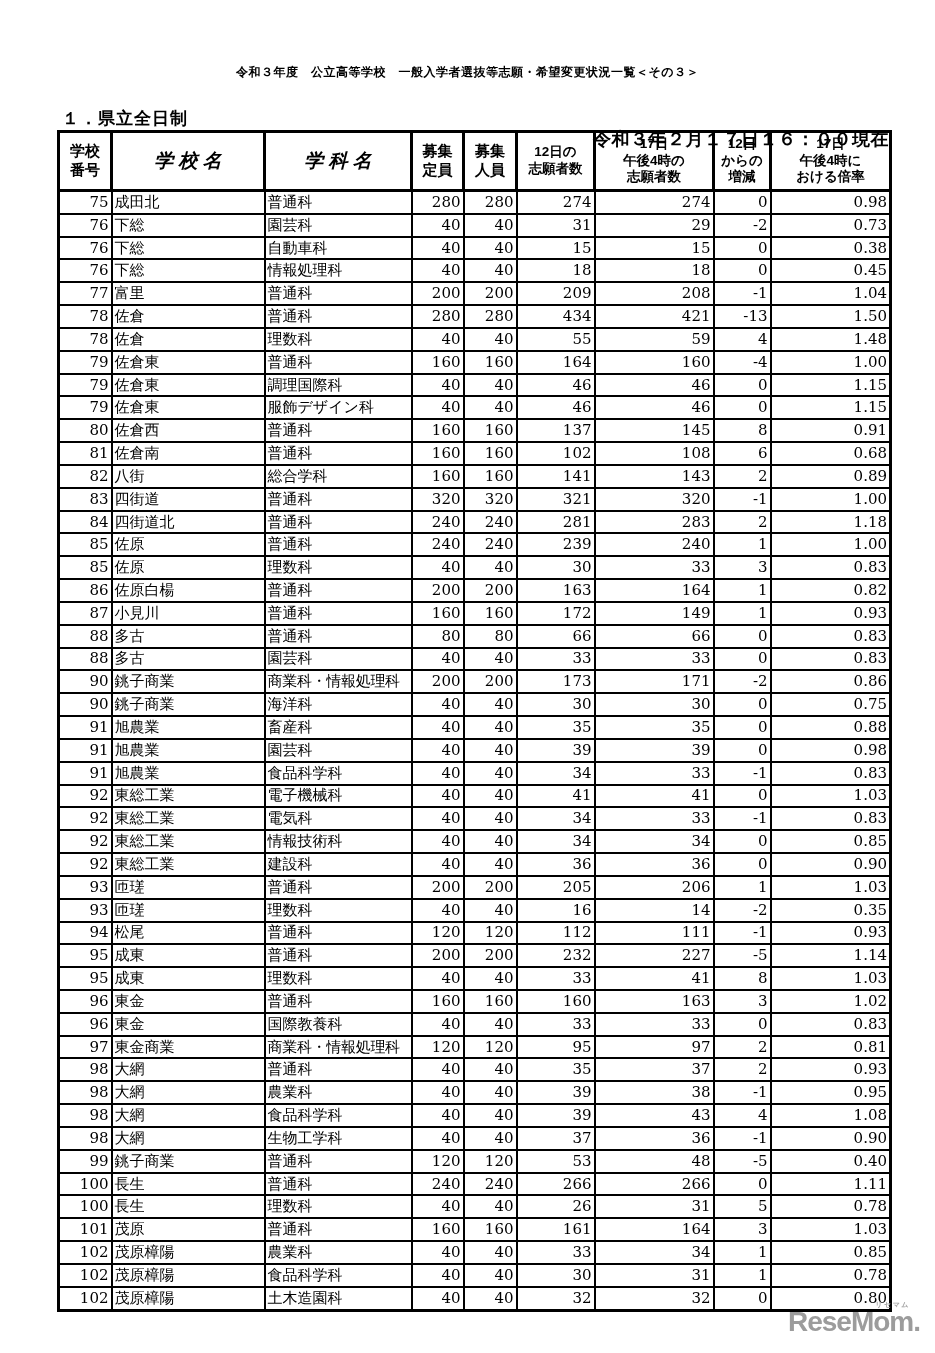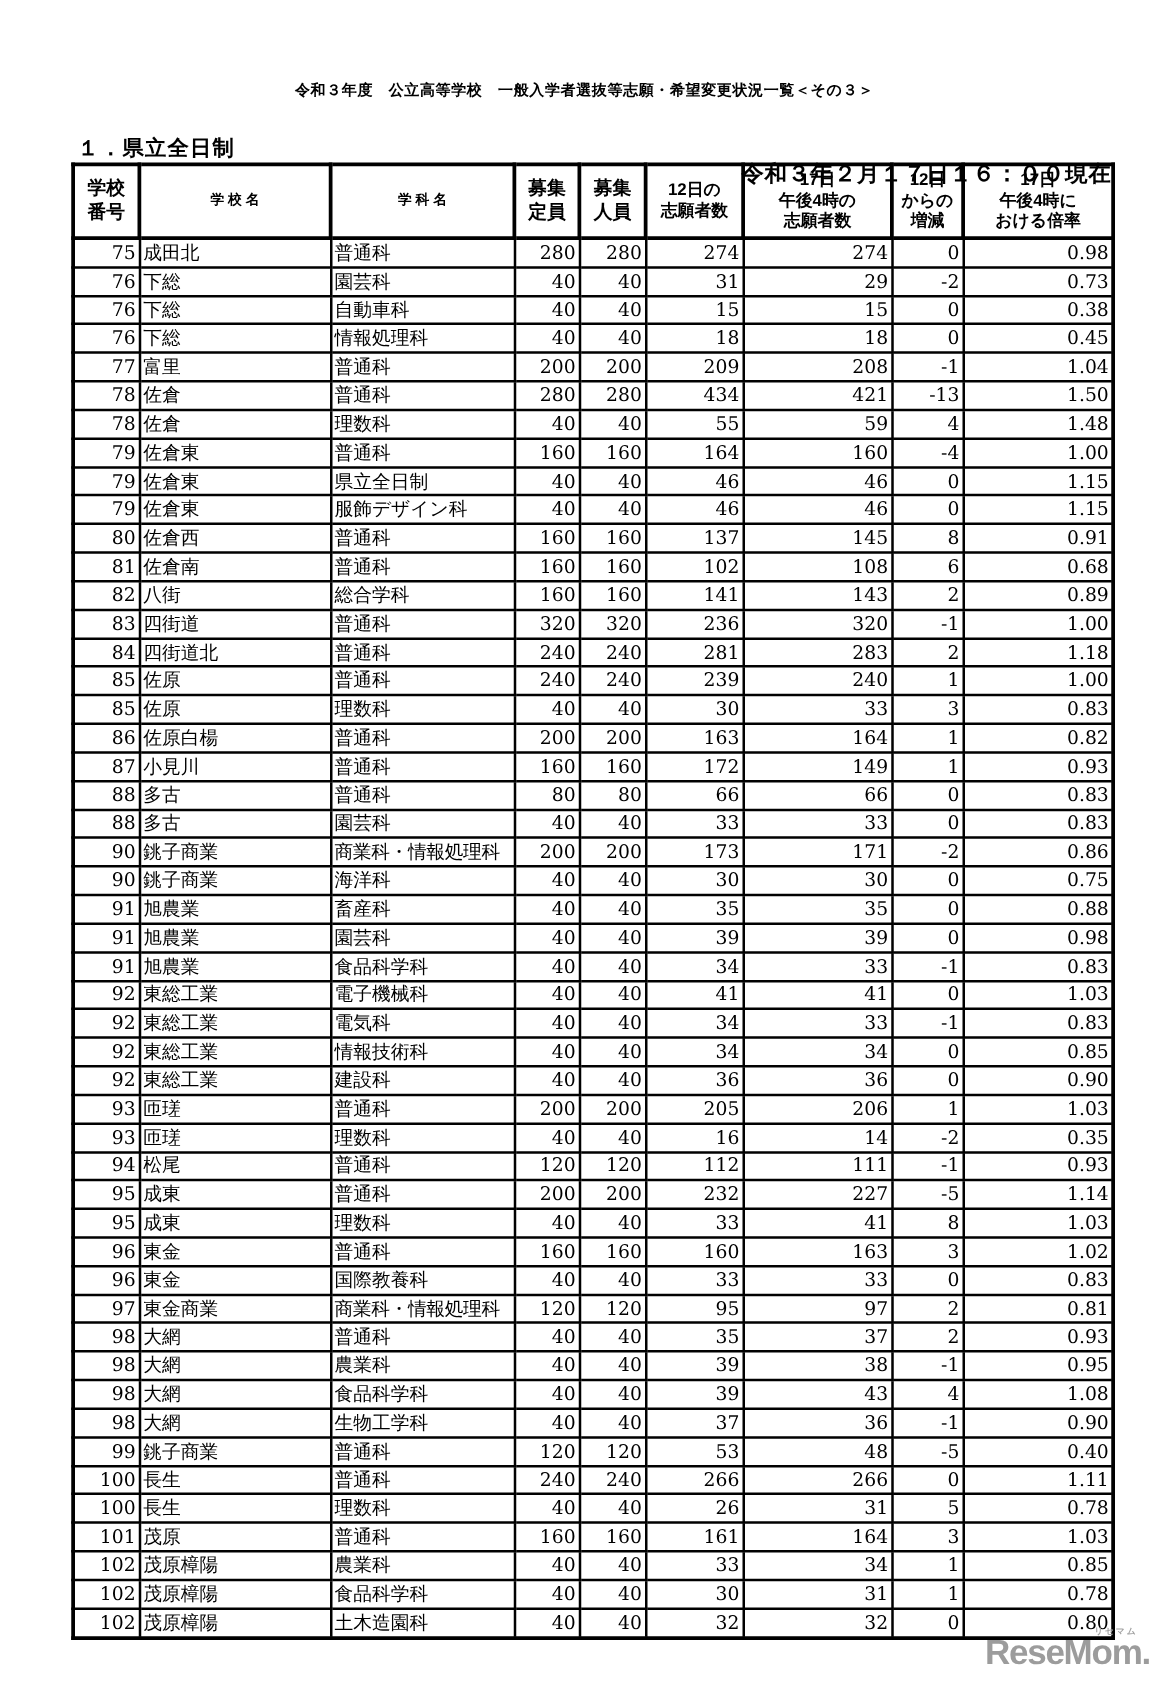--- a/index.html
+++ b/index.html
@@ -25,21 +25,21 @@
     border:3px solid #000;
     padding-left:18px;
   }
   table.main th{
     border:3px solid #000;padding:0;
     font-family:"Liberation Sans",sans-serif;font-weight:bold;
     text-align:center;vertical-align:middle;
     white-space:pre-line;line-height:1.25;height:56px;
   }
   th.h-sm{font-size:15px;line-height:1.35;}
-  th.h-lg{font-size:11px;}
+  th.h-lg{font-size:19px;font-style:italic;}
   th.h-xs{font-size:13.5px;}
   table.main td{
     border:2px solid #000;padding:0 2px;height:20.84px;
     font-family:"DejaVu Serif","Liberation Serif",serif;
     font-size:15px;line-height:1;overflow:hidden;white-space:nowrap;
   }
   td.c0{text-align:right;padding-right:3px;}
   td.c1,td.c2{text-align:left;padding-left:4px;}
   td.c3,td.c4{text-align:right;padding-right:7px;}
   td.c5{text-align:right;padding-right:14px;}
@@ -184,21 +184,21 @@
         <td class="c3">160</td>
         <td class="c4">160</td>
         <td class="c5">164</td>
         <td class="c6">160</td>
         <td class="c7">-4</td>
         <td class="c8">1.00</td>
       </tr>
       <tr>
         <td class="c0">79</td>
         <td class="c1">佐倉東</td>
-        <td class="c2">県立全日制</td>
+        <td class="c2">調理国際科</td>
         <td class="c3">40</td>
         <td class="c4">40</td>
         <td class="c5">46</td>
         <td class="c6">46</td>
         <td class="c7">0</td>
         <td class="c8">1.15</td>
       </tr>
       <tr>
         <td class="c0">79</td>
         <td class="c1">佐倉東</td>
@@ -242,21 +242,21 @@
         <td class="c6">143</td>
         <td class="c7">2</td>
         <td class="c8">0.89</td>
       </tr>
       <tr>
         <td class="c0">83</td>
         <td class="c1">四街道</td>
         <td class="c2">普通科</td>
         <td class="c3">320</td>
         <td class="c4">320</td>
-        <td class="c5">236</td>
+        <td class="c5">321</td>
         <td class="c6">320</td>
         <td class="c7">-1</td>
         <td class="c8">1.00</td>
       </tr>
       <tr>
         <td class="c0">84</td>
         <td class="c1">四街道北</td>
         <td class="c2">普通科</td>
         <td class="c3">240</td>
         <td class="c4">240</td>

